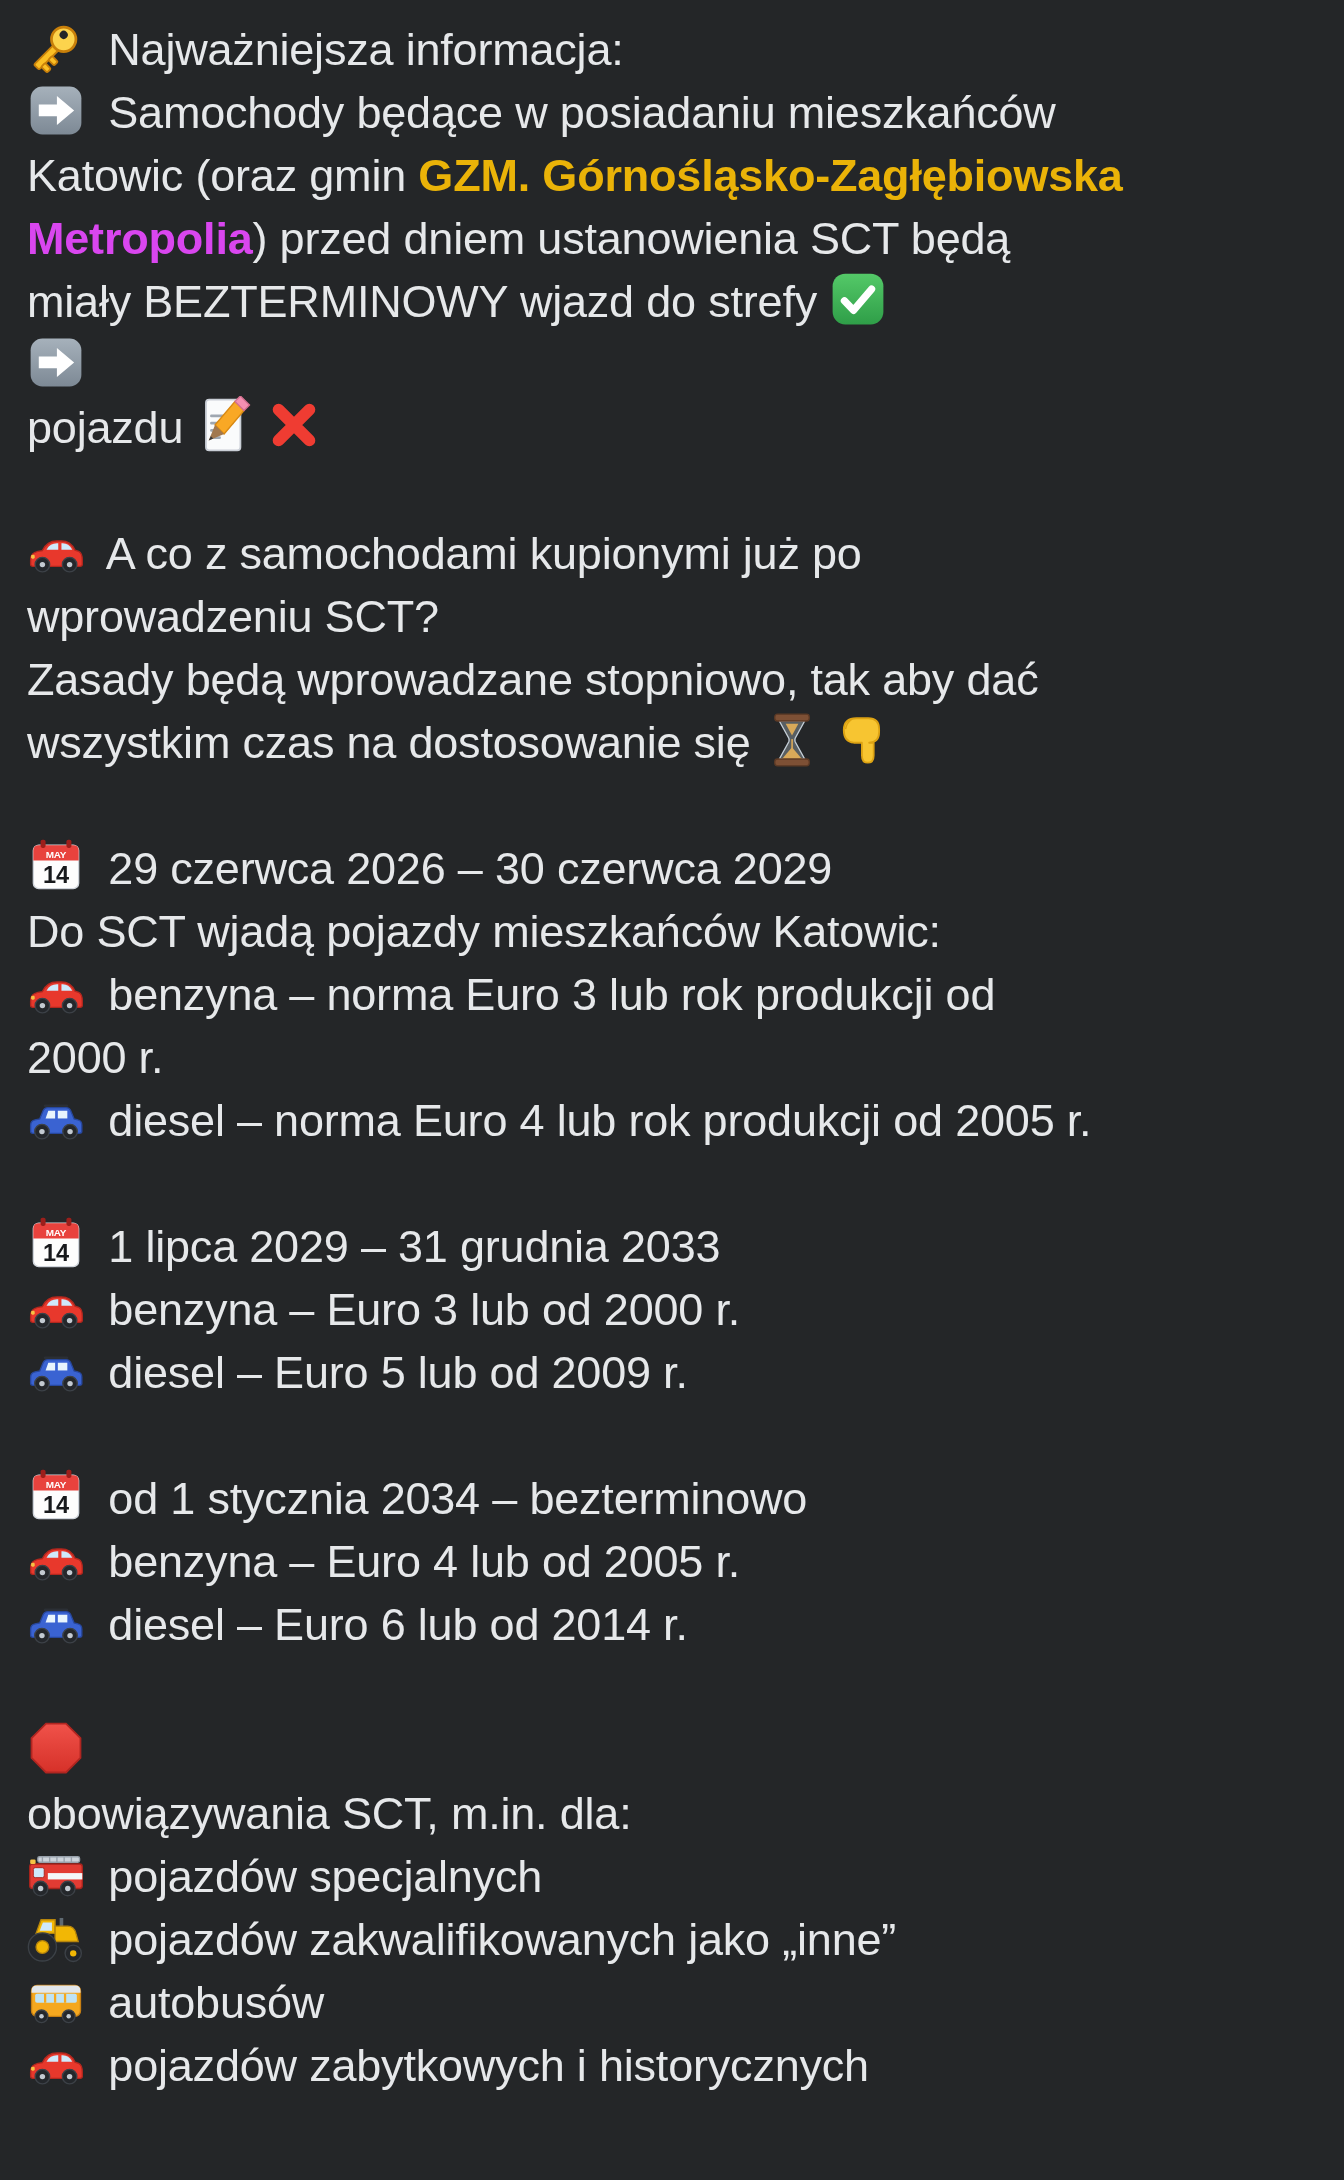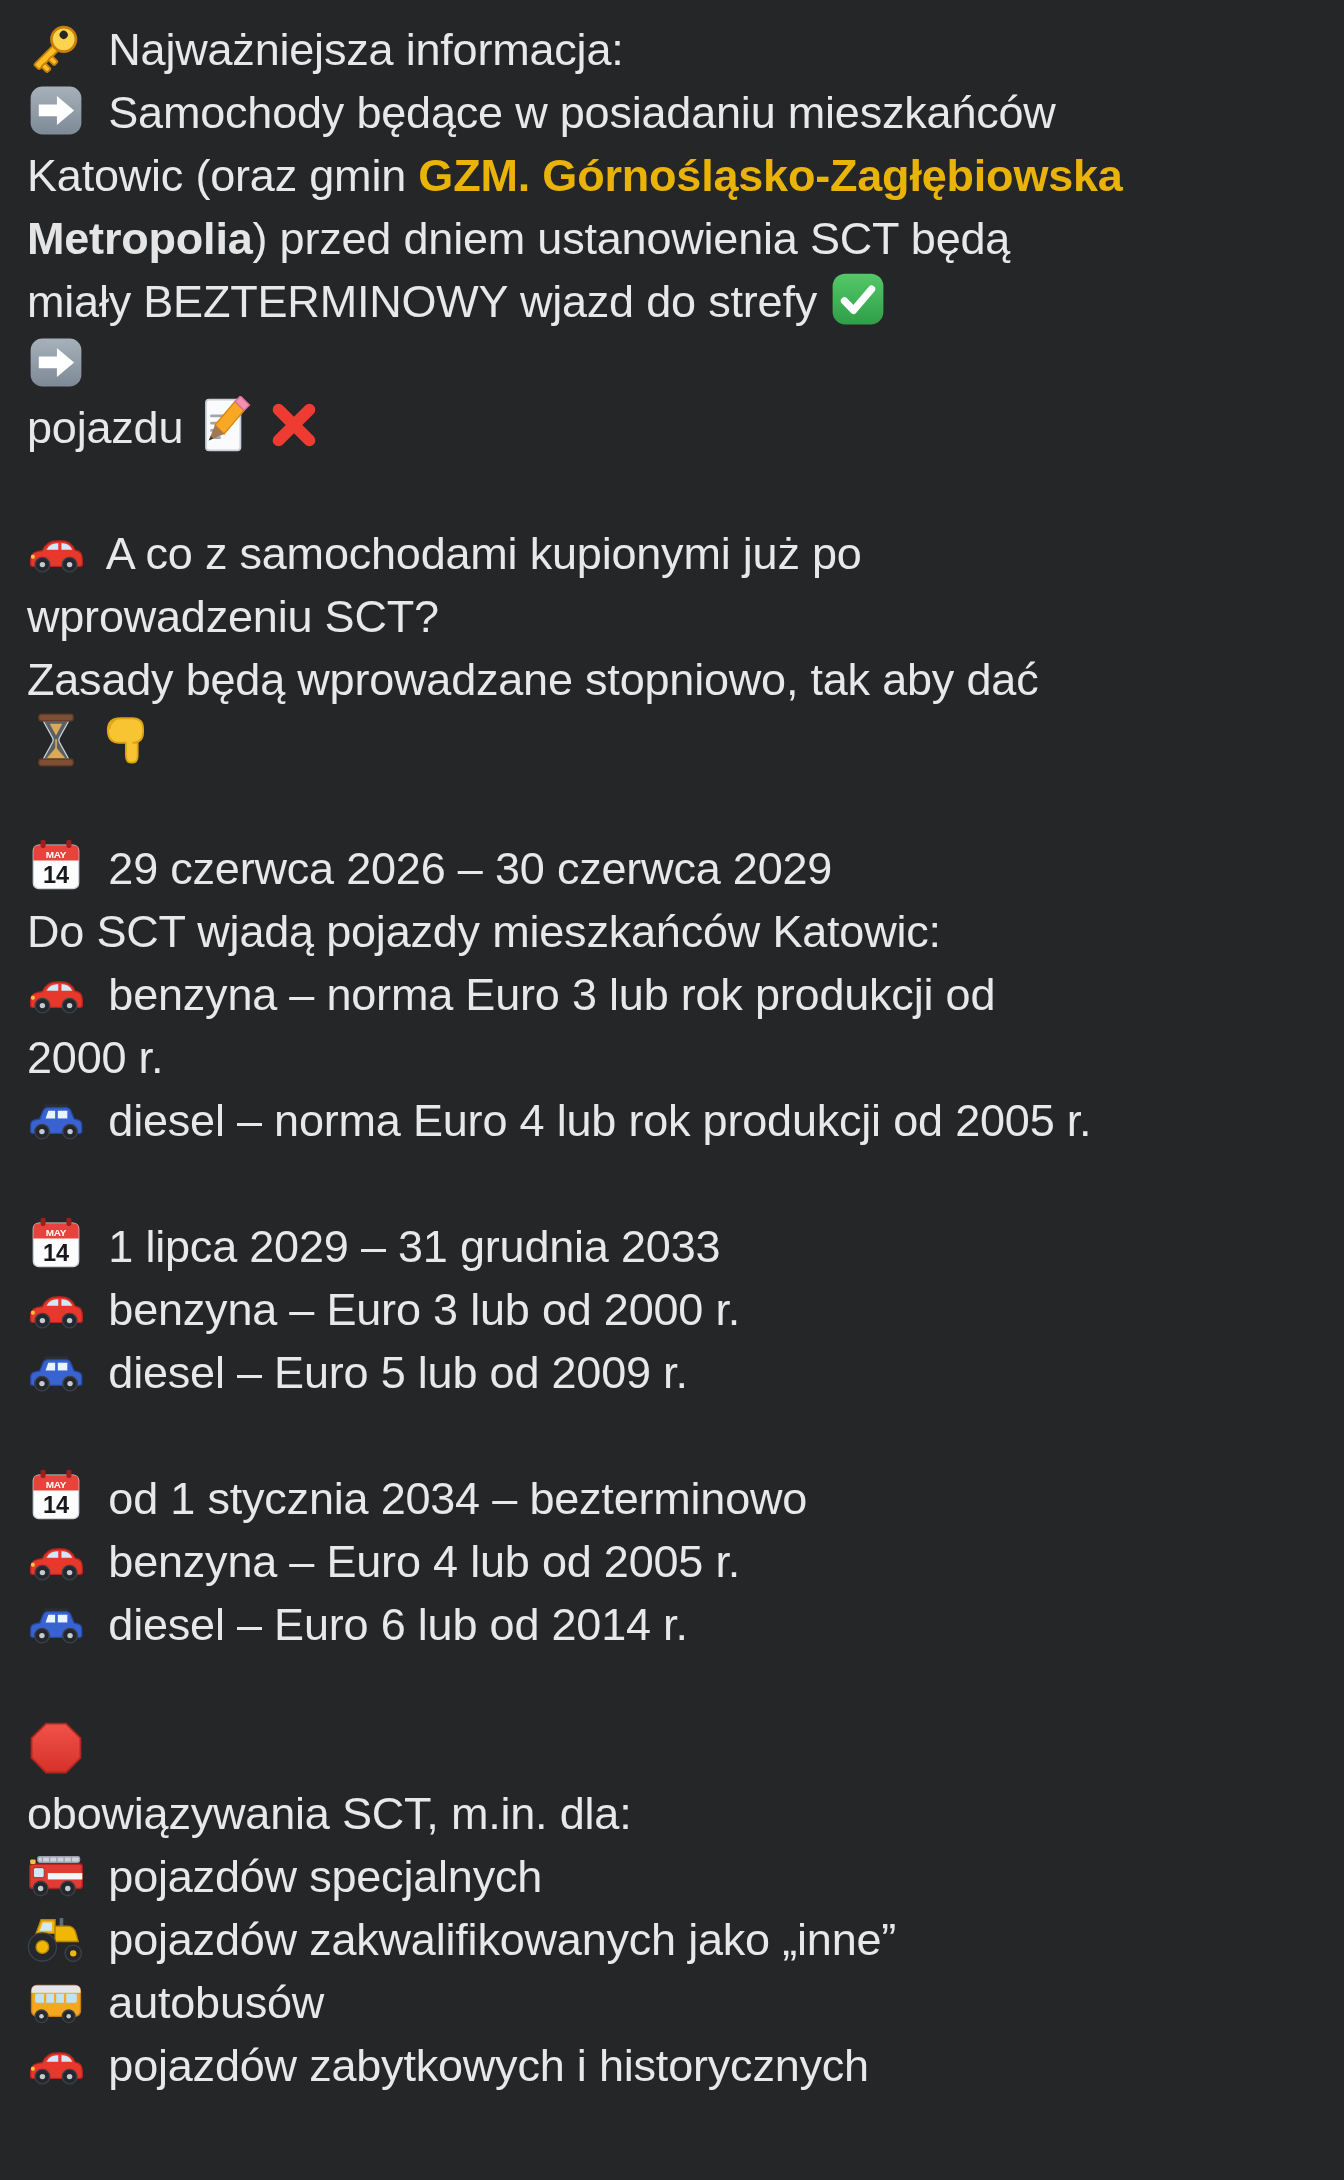--- a/index.html
+++ b/index.html
@@ -58,21 +58,21 @@
           <defs>
             <linearGradient id="gAr" x1="0" y1="0" x2="0" y2="1">
               <stop offset="0" stop-color="#a6b1bb"></stop>
               <stop offset="1" stop-color="#7d8995"></stop>
             </linearGradient>
           </defs>
           <rect x="4" y="6" width="56" height="53" rx="13" fill="url(#gAr)"></rect>
           <path d="M13 26 H33 V16.5 L52 32.5 L33 48.5 V39 H13 Z" fill="#ffffff"></path>
         </svg></span><span class="txt"> Samochody będące w posiadaniu mieszkańców</span></div>
     <div class="line"><span class="txt">Katowic (oraz gmin </span><span class="link" style="color: #eab308;">GZM. Górnośląsko-Zagłębiowska</span></div>
-    <div class="line"><span class="link" style="color: #e5e5e5;">Metropolia</span><span class="txt">) przed dniem ustanowienia SCT będą</span></div>
+    <div class="line"><span class="link" style="color: #d946ef;">Metropolia</span><span class="txt">) przed dniem ustanowienia SCT będą</span></div>
     <div class="line"><span class="txt">miały BEZTERMINOWY wjazd do strefy </span><span class="emoji"><svg viewBox="0 0 64 64">
           <defs>
             <linearGradient id="gCk" x1="0" y1="0" x2="0" y2="1">
               <stop offset="0" stop-color="#54c968"></stop>
               <stop offset="1" stop-color="#2f9e48"></stop>
             </linearGradient>
           </defs>
           <rect x="4" y="4" width="56" height="56" rx="14" fill="url(#gCk)"></rect>
           <path d="M17 34 L27 44.5 L47 21" stroke="#fff" stroke-width="8" fill="none" stroke-linecap="round" stroke-linejoin="round"></path>
         </svg></span></div>
@@ -102,21 +102,21 @@
           <path d="M21.5 30.5 Q25.5 23.5 33 23.5 H34.5 V30.5 Z" fill="#cfe9fb"></path>
           <path d="M38 23.5 H39.5 Q46 23.5 50 30.5 H38 Z" fill="#cfe9fb"></path>
           <rect x="4.5" y="36" width="4" height="4.5" rx="1.5" fill="#f6c244"></rect>
           <circle cx="17" cy="47" r="8" fill="#24272b" stroke="#3c4147" stroke-width="1.5"></circle>
           <circle cx="47" cy="47" r="8" fill="#24272b" stroke="#3c4147" stroke-width="1.5"></circle>
           <circle cx="17" cy="47" r="3" fill="#c3cad1"></circle>
           <circle cx="47" cy="47" r="3" fill="#c3cad1"></circle>
         </svg></span><span class="txt"> A co z samochodami kupionymi już po</span></div>
     <div class="line"><span class="txt">wprowadzeniu SCT?</span></div>
     <div class="line"><span class="txt">Zasady będą wprowadzane stopniowo, tak aby dać</span></div>
-    <div class="line"><span class="emoji"><svg viewBox="0 0 64 64">
+    <div class="line"><span class="txt">wszystkim czas na dostosowanie się </span><span class="emoji"><svg viewBox="0 0 64 64">
           <path d="M18 11 H46 L35.5 30 Q34.8 32 35.5 34 L46 53 H18 L28.5 34 Q29.2 32 28.5 30 Z" fill="rgba(210,224,235,0.30)" stroke="#c5cfd8" stroke-width="1.5"></path>
           <path d="M25 14 L39 14 L32 27 Z" fill="#d9a959"></path>
           <rect x="31.2" y="31" width="1.8" height="16" fill="#d9a959"></rect>
           <path d="M21 53 H43 L32 40 Z" fill="#d9a959"></path>
           <rect x="13" y="3.5" width="38" height="7.5" rx="3" fill="#7d5035" stroke="#5d3a25" stroke-width="1.5"></rect>
           <rect x="13" y="53" width="38" height="7.5" rx="3" fill="#7d5035" stroke="#5d3a25" stroke-width="1.5"></rect>
         </svg></span><span class="emoji"><svg viewBox="0 0 64 64">
           <path d="M13 21 Q13 8 27 8 H40 Q52 8 52 20 V23 Q52 35 41 35 L46 35 V49 Q46 57 39.5 57 Q33 57 33 49 V35 H24 Q13 34 13 21 Z" fill="#f7c531" stroke="#dda313" stroke-width="2" stroke-linejoin="round"></path>
           <path d="M22 9 Q16 13 15 20" stroke="#dda313" stroke-width="1.5" fill="none"></path>
         </svg></span></div>

